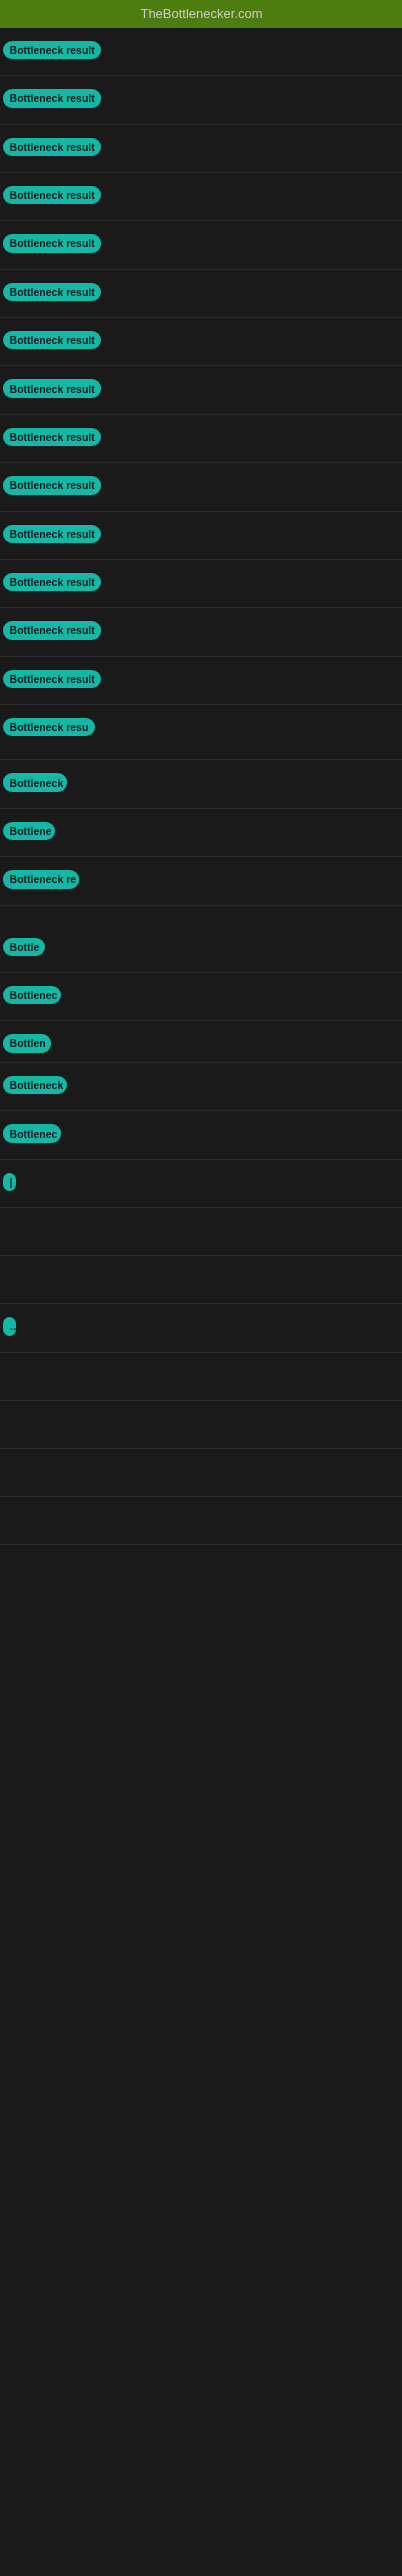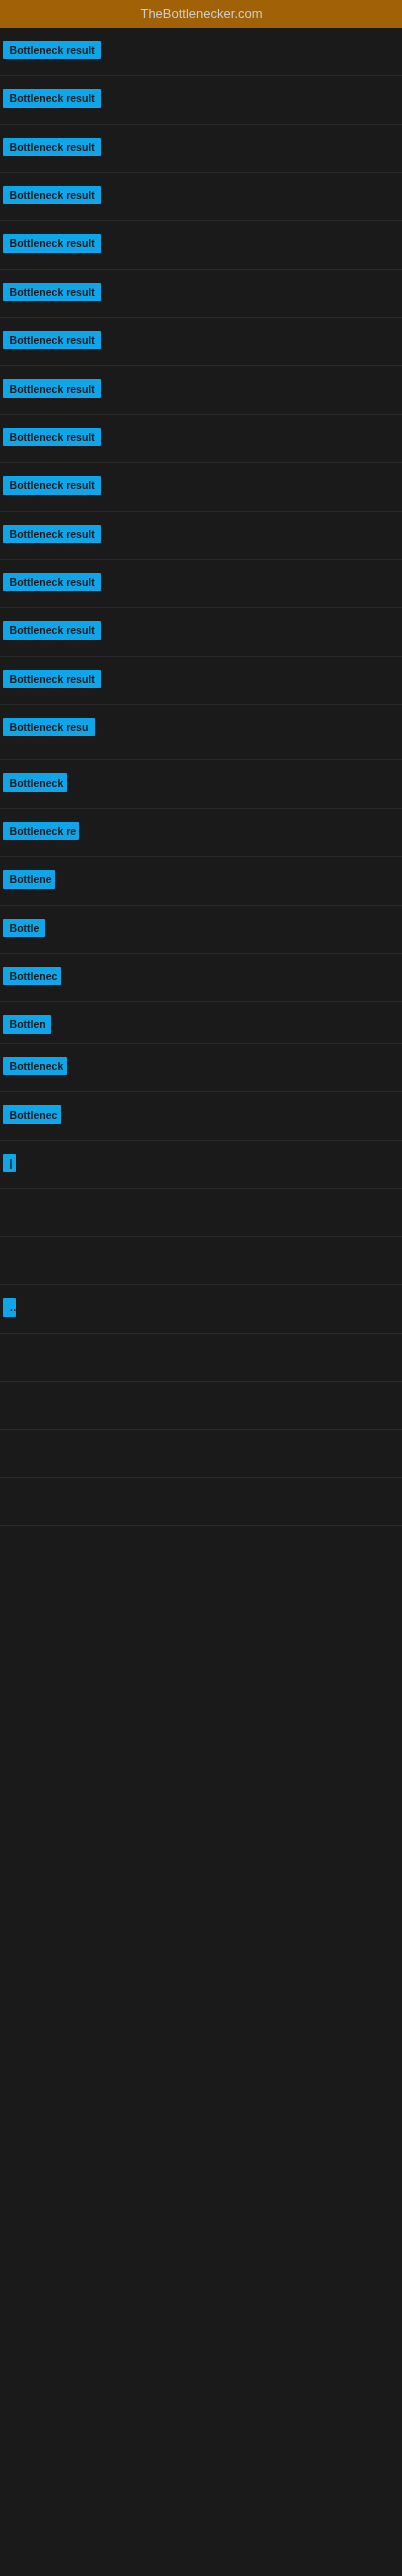--- a/index.html
+++ b/index.html
@@ -14,31 +14,31 @@
       background-color: #1a1a1a;
       font-family: Arial, sans-serif;
       position: relative;
     }
 
     .site-title {
       text-align: center;
       color: #cccccc;
       font-size: 13px;
       padding: 6.4px 0;
-      background-color: #a16207;
+      background-color: #4d7c0f;
     }
 
     .bottleneck-badge {
       display: inline-block;
-      background-color: #0ea5e9;
+      background-color: #14b8a6;
       color: #1a1a1a;
       font-size: 10.5px;
       font-weight: bold;
       padding: 3.2px 6.4px;
-      border-radius: 1px;
+      border-radius: 9px;
       white-space: nowrap;
       overflow: hidden;
     }
 
     .row {
       padding: 6.4px 3.2px;
       border-bottom: 0.8px solid #2a2a2a;
     }
   </style>
 </head>
@@ -58,23 +58,23 @@
     <div class="row" style="padding-top: 13px; padding-bottom: 13px;"><span class="bottleneck-badge" style="max-width: 105px;">Bottleneck result</span></div>
     <div class="row" style="padding-top: 13px; padding-bottom: 13px;"><span class="bottleneck-badge" style="max-width: 105px;">Bottleneck result</span></div>
     <div class="row" style="padding-top: 13px; padding-bottom: 13px;"><span class="bottleneck-badge" style="max-width: 105px;">Bottleneck result</span></div>
     <div class="row" style="padding-top: 13px; padding-bottom: 13px;"><span class="bottleneck-badge" style="max-width: 105px;">Bottleneck result</span></div>
     <div class="row" style="padding-top: 13px; padding-bottom: 13px;"><span class="bottleneck-badge" style="max-width: 105px;">Bottleneck result</span></div>
     <div class="row" style="padding-top: 13px; padding-bottom: 13px;"><span class="bottleneck-badge" style="max-width: 105px;">Bottleneck result</span></div>
     <div class="row" style="padding-top: 13px; padding-bottom: 13px;"><span class="bottleneck-badge" style="max-width: 105px;">Bottleneck result</span></div>
     <div class="row" style="padding-top: 13px; padding-bottom: 13px;"><span class="bottleneck-badge" style="max-width: 105px;">Bottleneck result</span></div>
     <div class="row" style="padding-top: 13px; padding-bottom: 20px;"><span class="bottleneck-badge" style="max-width: 93px;">Bottleneck resu</span></div>
     <div class="row" style="padding-top: 13px; padding-bottom: 13px;"><span class="bottleneck-badge" style="max-width: 64px;">Bottleneck</span></div>
+    <div class="row" style="padding-top: 13px; padding-bottom: 13px;"><span class="bottleneck-badge" style="max-width: 52px;">Bottlene</span></div>
     <div class="row" style="padding-top: 13px; padding-bottom: 13px;"><span class="bottleneck-badge" style="max-width: 76px;">Bottleneck re</span></div>
-    <div class="row" style="padding-top: 13px; padding-bottom: 13px;"><span class="bottleneck-badge" style="max-width: 52px;">Bottlene</span></div>
-    <div class="row" style="padding-top: 13px; padding-bottom: 13px;"><span class="bottleneck-badge" style="max-width: 42px;">Bottle</span></div>
+    <div class="row" style="padding-top: 13px; padding-bottom: 13px; margin-top: 19px;"><span class="bottleneck-badge" style="max-width: 42px;">Bottle</span></div>
     <div class="row" style="padding-top: 13px; padding-bottom: 13px;"><span class="bottleneck-badge" style="max-width: 58px;">Bottlenec</span></div>
     <div class="row" style="padding-top: 13px; "><span class="bottleneck-badge" style="max-width: 48px;">Bottlen</span></div>
     <div class="row" style="padding-top: 13px; padding-bottom: 13px;"><span class="bottleneck-badge" style="max-width: 64px;">Bottleneck</span></div>
     <div class="row" style="padding-top: 13px; padding-bottom: 13px;"><span class="bottleneck-badge" style="max-width: 58px;">Bottlenec</span></div>
     <div class="row" style="padding-top: 13px; padding-bottom: 13px;"><span class="bottleneck-badge" style="max-width: 6.4px;">|</span></div>
     <div class="row" style="height: 48px;"></div>
     <div class="row" style="height: 48px;"></div>
     <div class="row" style="padding-top: 13px; padding-bottom: 13px;"><span class="bottleneck-badge" style="max-width: 9.7px;">…</span></div>
     <div class="row" style="height: 48px;"></div>
     <div class="row" style="height: 48px;"></div>

